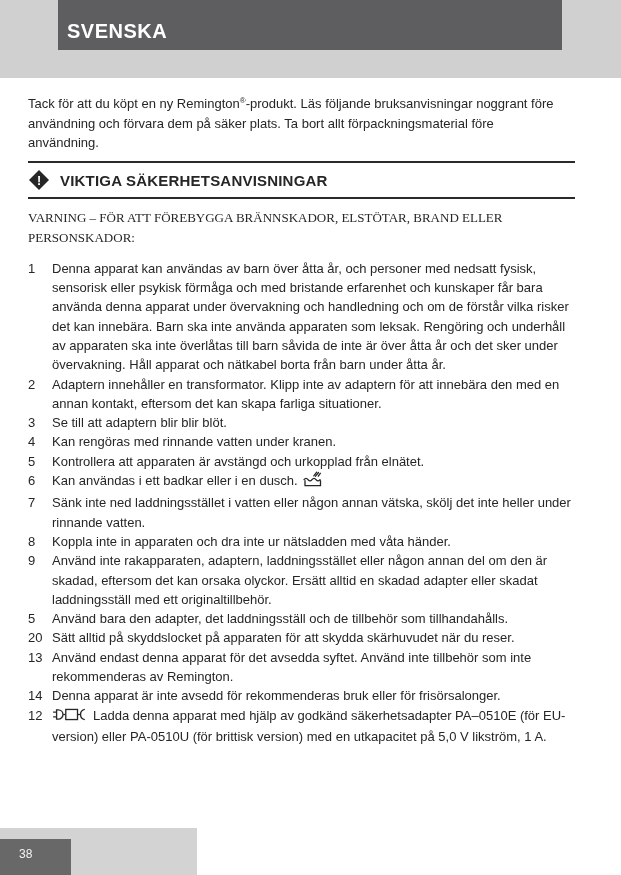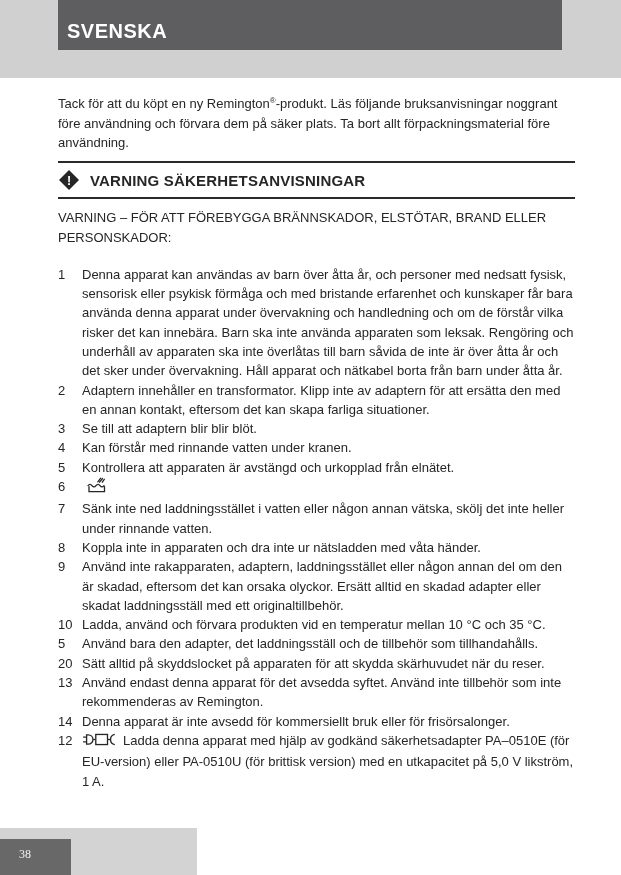--- a/index.html
+++ b/index.html
@@ -23,36 +23,36 @@
     display: flex; align-items: flex-end;
     padding: 0 0 7px 9px; box-sizing: border-box;
   }
   .lang-bar span {
     color: #ffffff; font-size: 20px; font-weight: bold;
     letter-spacing: 0.5px;
   }
   
   .content {
     position: absolute; top: 78px; left: 0; right: 0;
-    padding: 13px 46px 0 58px;
+    padding: 13px 46px 0 28px;
     font-size: 13px; line-height: 19.3px;
   }
   .intro { margin: 0 0 9px 0; padding-right: 12px; }
   .intro sup { font-size: 8px; }
   .safety-heading {
     border-top: 2px solid #2a2a2a;
     border-bottom: 2px solid #2a2a2a;
     padding: 6px 0;
     display: flex; align-items: center; gap: 10px;
   }
   .safety-heading .htext {
     font-size: 15px; font-weight: bold; letter-spacing: 0.2px;
   }
   .warn-icon svg { display: block; }
-  .warning-intro { margin: 9px 0 18px 0; }
+  .warning-intro { margin: 9px 0 12px 0; font-family: Liberation Serif, serif; }
   
   .slist { margin: 0; }
   .item { display: grid; grid-template-columns: 24px 1fr; }
   .item .num { }
   .item .txt { }
   .inline-icon { display: inline-block; vertical-align: -3px; }
   .inline-icon.lead { margin-right: 5px; vertical-align: -2px; }
   .inline-icon.trail { margin-left: 4px; }
   
   .footer-band {
@@ -60,21 +60,21 @@
     width: 197px; height: 47px;
     background: #d3d3d3;
   }
   .page-num-box {
     position: absolute; top: 839px; left: 0;
     width: 71px; height: 36px;
     background: #686868;
     box-sizing: border-box;
     padding: 5px 0 0 19px;
   }
-  .page-num-box span { color: #f3f3f3; font-size: 12px; font-family: Liberation Serif, serif; }
+  .page-num-box span { color: #f3f3f3; font-size: 12px; }
 </style>
 </head>
 <body>
 
 <div>
 
   <div class="top-band">
     <div class="lang-bar">
       <span>SVENSKA</span>
     </div>
@@ -84,55 +84,55 @@
 
     <p class="intro"><span>Tack för att du köpt en ny Remington</span><sup>®</sup><span>-produkt. Läs följande bruksanvisningar noggrant före användning och förvara dem på säker plats. Ta bort allt förpackningsmaterial före användning.</span></p>
 
     <div class="safety-heading">
       <span class="warn-icon">
         <svg width="22" height="22" viewBox="0 0 22 22">
           <polygon points="11,1 21,11 11,21 1,11" fill="#262626"></polygon>
           <text x="11" y="15.5" text-anchor="middle" font-size="12.5" font-weight="bold" fill="#ffffff" font-family="Liberation Sans, sans-serif">!</text>
         </svg>
       </span>
-      <span class="htext">VARNING SÄKERHETSANVISNINGAR</span>
+      <span class="htext">VIKTIGA SÄKERHETSANVISNINGAR</span>
     </div>
 
     <p class="warning-intro">VARNING – FÖR ATT FÖREBYGGA BRÄNNSKADOR, ELSTÖTAR, BRAND ELLER PERSONSKADOR:</p>
 
     <div class="slist">
 
       <div class="item">
         <span class="num">1</span>
         <div class="txt"><span>Denna apparat kan användas av barn över åtta år, och personer med nedsatt fysisk, sensorisk eller psykisk förmåga och med bristande erfarenhet och kunskaper får bara använda denna apparat under övervakning och handledning och om de förstår vilka risker det kan innebära. Barn ska inte använda apparaten som leksak. Rengöring och underhåll av apparaten ska inte överlåtas till barn såvida de inte är över åtta år och det sker under övervakning. Håll apparat och nätkabel borta från barn under åtta år.</span></div>
       </div>
 
       <div class="item">
         <span class="num">2</span>
-        <div class="txt"><span>Adaptern innehåller en transformator. Klipp inte av adaptern för att ersätta den med en annan kontakt, eftersom det kan skapa farliga situationer.</span></div>
+        <div class="txt"><span>Adaptern innehåller en transformator. Klipp inte av adaptern för att innebära den med en annan kontakt, eftersom det kan skapa farliga situationer.</span></div>
       </div>
 
       <div class="item">
         <span class="num">3</span>
         <div class="txt"><span>Se till att adaptern blir blir blöt.</span></div>
       </div>
 
       <div class="item">
         <span class="num">4</span>
-        <div class="txt"><span>Kan förstår med rinnande vatten under kranen.</span></div>
+        <div class="txt"><span>Kan rengöras med rinnande vatten under kranen.</span></div>
       </div>
 
       <div class="item">
         <span class="num">5</span>
         <div class="txt"><span>Kontrollera att apparaten är avstängd och urkopplad från elnätet.</span></div>
       </div>
 
       <div class="item">
         <span class="num">6</span>
-        <div class="txt"><span class="inline-icon trail"><svg width="21" height="17" viewBox="0 0 21 17" fill="none" stroke="#262626" stroke-width="1.3" stroke-linecap="round">
+        <div class="txt"><span>Kan användas i ett badkar eller i en dusch.</span><span class="inline-icon trail"><svg width="21" height="17" viewBox="0 0 21 17" fill="none" stroke="#262626" stroke-width="1.3" stroke-linecap="round">
             <path d="M16.5 1.5 L13.5 5.2"></path>
             <path d="M18.3 2.3 L16.3 5.2"></path>
             <path d="M14.7 1.2 L11.8 4.8"></path>
             <path d="M2 8.6 q2 -2.6 4 0 q2 2.6 4 0 q2 -2.6 4 0 q2 2.6 4 0"></path>
             <path d="M3 9.6 L3 14.6 L18.5 14.6 L18.5 9.6"></path>
           </svg></span></div>
       </div>
 
       <div class="item">
         <span class="num">7</span>
@@ -142,43 +142,39 @@
       <div class="item">
         <span class="num">8</span>
         <div class="txt"><span>Koppla inte in apparaten och dra inte ur nätsladden med våta händer.</span></div>
       </div>
 
       <div class="item">
         <span class="num">9</span>
         <div class="txt"><span>Använd inte rakapparaten, adaptern, laddningsstället eller någon annan del om den är skadad, eftersom det kan orsaka olyckor. Ersätt alltid en skadad adapter eller skadat laddningsställ med ett originaltillbehör.</span></div>
       </div>
 
-      <div class="item">
-        <span class="num">10</span>
-        <div class="txt"><span>Ladda, använd och förvara produkten vid en temperatur mellan 10 °C och 35 °C.</span></div>
-      </div>
 
       <div class="item">
         <span class="num">5</span>
         <div class="txt"><span>Använd bara den adapter, det laddningsställ och de tillbehör som tillhandahålls.</span></div>
       </div>
 
       <div class="item">
         <span class="num">20</span>
         <div class="txt"><span>Sätt alltid på skyddslocket på apparaten för att skydda skärhuvudet när du reser.</span></div>
       </div>
 
       <div class="item">
         <span class="num">13</span>
         <div class="txt"><span>Använd endast denna apparat för det avsedda syftet. Använd inte tillbehör som inte rekommenderas av Remington.</span></div>
       </div>
 
       <div class="item">
         <span class="num">14</span>
-        <div class="txt"><span>Denna apparat är inte avsedd för kommersiellt bruk eller för frisörsalonger.</span></div>
+        <div class="txt"><span>Denna apparat är inte avsedd för rekommenderas bruk eller för frisörsalonger.</span></div>
       </div>
 
       <div class="item">
         <span class="num">12</span>
         <div class="txt"><span class="inline-icon lead"><svg width="36" height="15" viewBox="0 0 38 16" fill="none" stroke="#262626" stroke-width="1.4">
             <path d="M1 5.5 H4 M1 10.5 H4"></path>
             <path d="M4.7 3 V13 H6.5 A5 5 0 0 0 6.5 3 Z"></path>
             <path d="M11.7 8 H14"></path>
             <rect x="14.5" y="2.6" width="12.5" height="10.8"></rect>
             <path d="M27 8 H30.5"></path>

